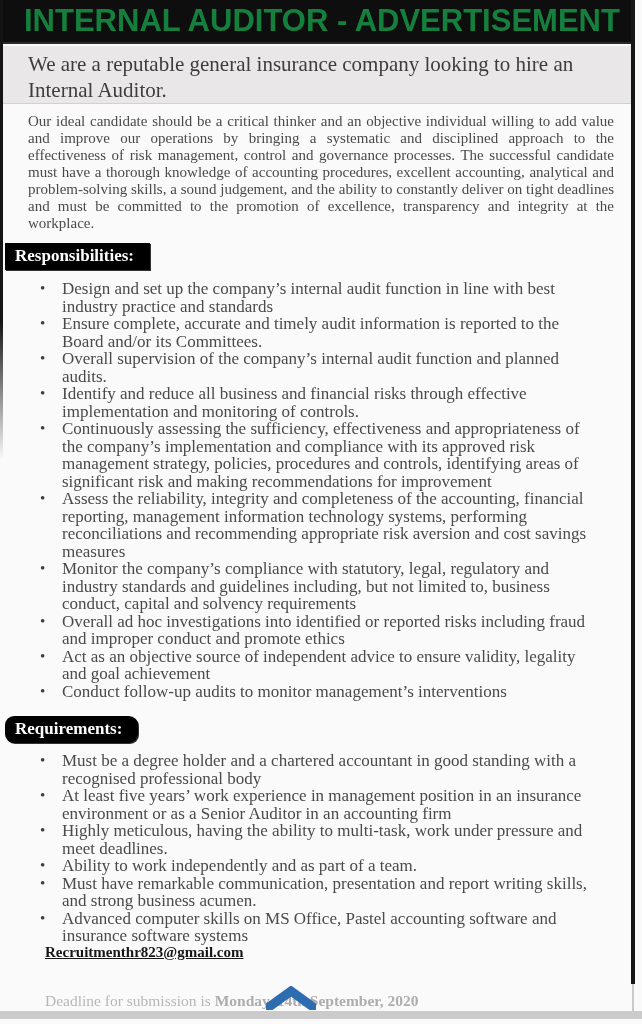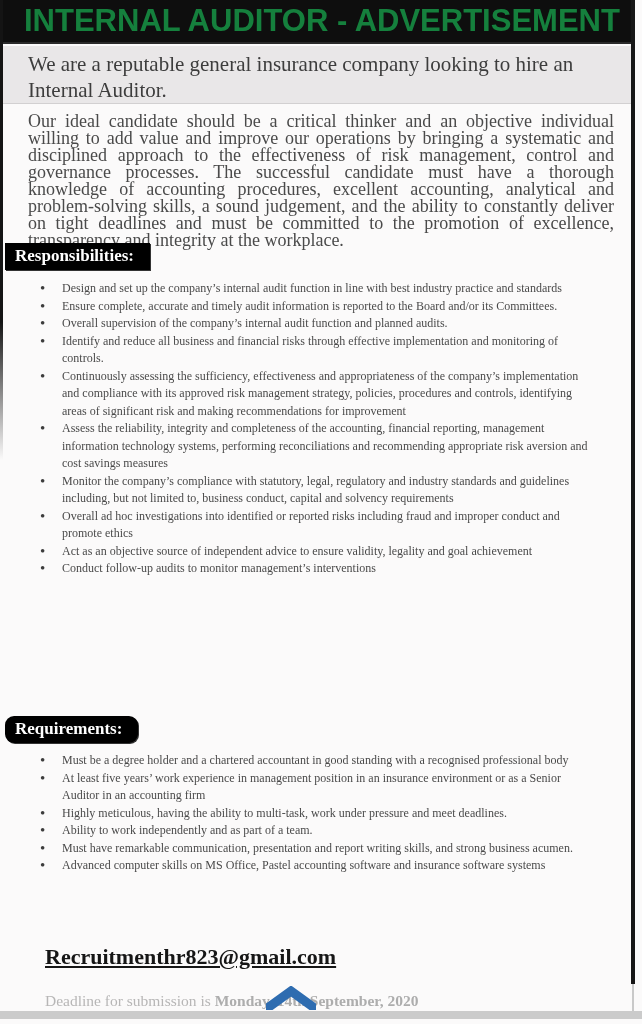--- a/index.html
+++ b/index.html
@@ -61,21 +61,21 @@
     margin: 0;
     font-size: 21px;
     line-height: 26px;
     color: #3d3d3d;
     max-width: 578px;
   }
 
   .intro-paragraph {
     position: absolute; top: 113px; left: 28px; width: 586px;
     margin: 0;
-    font-size: 18px;
+    font-size: 15px;
     line-height: 17px;
     text-align: justify;
     color: #4a4a4a;
   }
 
   .section-label {
     position: absolute; left: 5px;
     background: #000000;
     color: #ffffff;
     font-weight: bold;
@@ -83,21 +83,21 @@
     padding: 3px 16px 4px 10px;
     box-shadow: 1px 1px 0 #333;
   }
   #label-responsibilities { top: 243px; }
   #label-requirements     { top: 716px; border-radius: 9px; }
 
   ul.bullets {
     position: absolute; left: 40px; width: 555px;
     margin: 0; padding: 0;
     list-style: none;
-    font-size: 12px;
+    font-size: 17px;
     line-height: 17.5px;
     color: #4a4a4a;
   }
   #resp-list { top: 280px; }
   #req-list  { top: 752px; }
   ul.bullets li {
     position: relative;
     padding-left: 22px;
     margin: 0;
   }
@@ -111,21 +111,21 @@
   .footer-block {
     position: absolute; top: 942px; left: 45px; width: 560px;
     font-size: 16px; color: #3f3f3f;
   }
   .cv-line { margin: 0; line-height: 20px; }
   .email-line {
     margin: 2px 0 0 0;
     font-weight: bold;
     text-decoration: underline;
     color: #161616;
-    font-size: 22px;
+    font-size: 15px;
     cursor: pointer;
     display: inline-block;
   }
 
   .deadline-line {
     position: absolute; top: 992px; left: 45px; width: 560px;
     margin: 0;
     font-size: 15.5px;
     color: #b7b6b6;
     white-space: nowrap;

